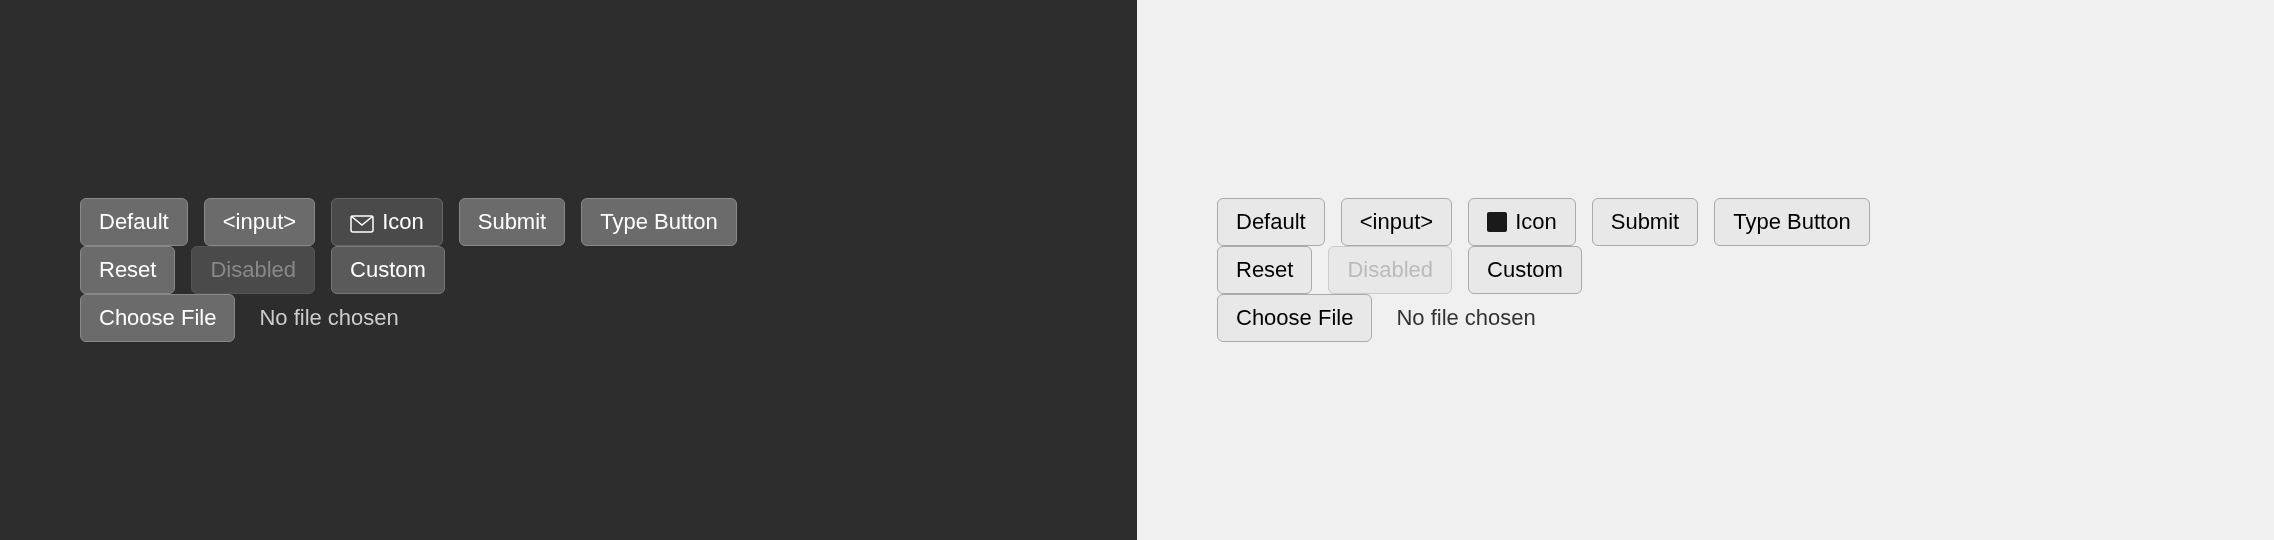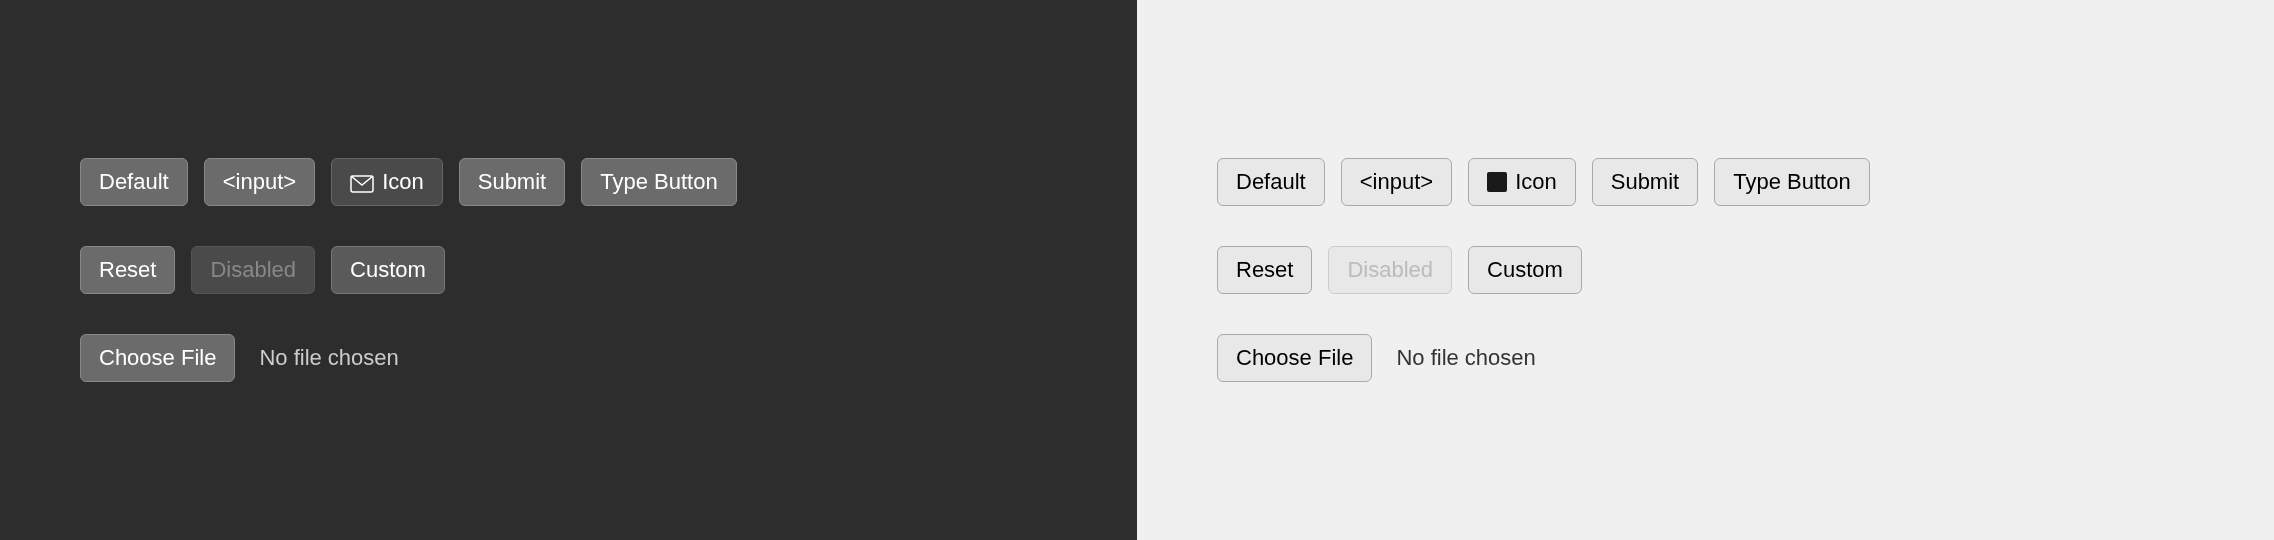--- a/index.html
+++ b/index.html
@@ -10,21 +10,20 @@
       height: 540px;
       font-family: -apple-system, BlinkMacSystemFont, 'Segoe UI', sans-serif;
       overflow: hidden;
     }
 
     .panel {
       display: flex;
       flex-direction: column;
       justify-content: center;
       padding: 60px 80px;
-      gap: 40px;
     }
 
     .panel-dark {
       background: #2d2d2d;
       width: 1137px;
       flex-shrink: 0;
     }
 
     .panel-light {
       background: #f0f0f0;

